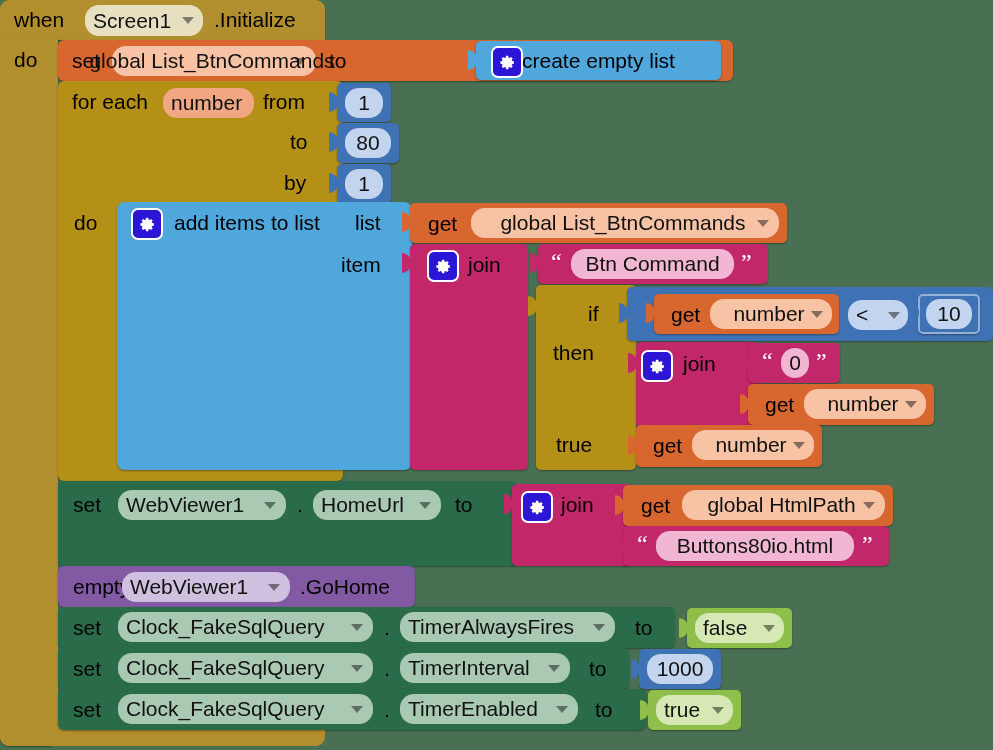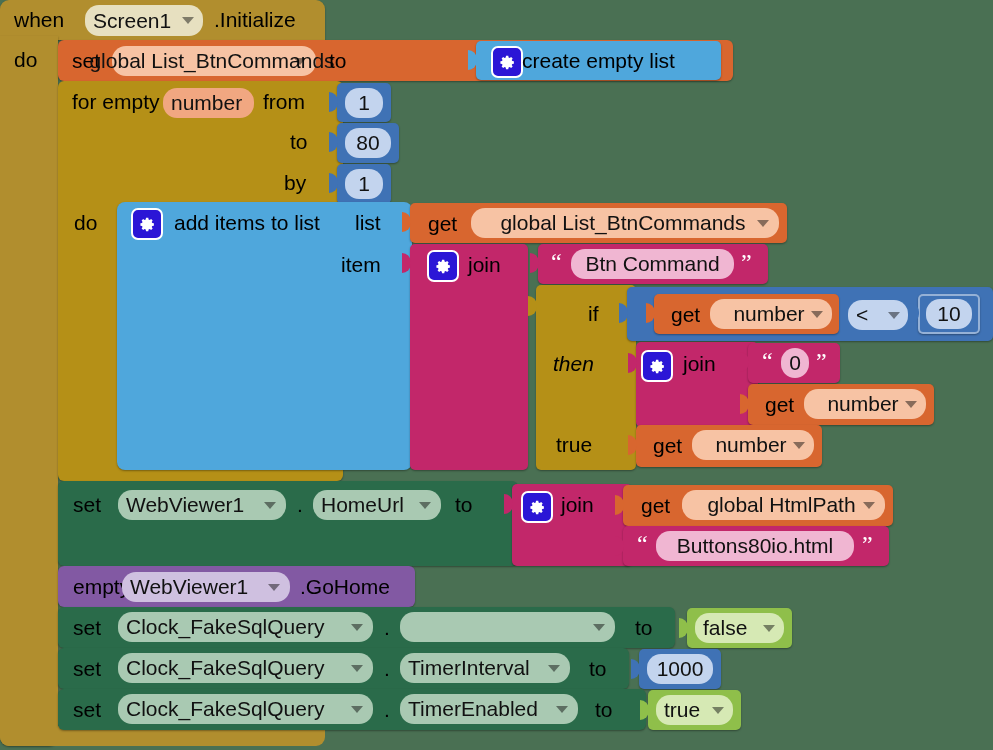--- a/index.html
+++ b/index.html
@@ -97,21 +97,21 @@
   <div class="nub c-list" style="left:468px;top:50px;"></div>
   <div class="gear" style="left:491px;top:46px;">
     <svg viewBox="0 0 24 24">
         <path fill="#ffffff" d="M12 8.2a3.8 3.8 0 1 0 0 7.6 3.8 3.8 0 0 0 0-7.6zm0 5.6a1.8 1.8 0 1 1 0-3.6 1.8 1.8 0 0 1 0 3.6z"></path>
         <path fill="#ffffff" d="M21 13.6v-3.2l-2.3-.4a7 7 0 0 0-.7-1.7l1.3-1.9-2.2-2.2-1.9 1.3a7 7 0 0 0-1.7-.7L13.1 2.5H9.9l-.4 2.3a7 7 0 0 0-1.7.7L5.9 4.2 3.7 6.4 5 8.3a7 7 0 0 0-.7 1.7L2 10.4v3.2l2.3.4c.17.6.4 1.16.7 1.7l-1.3 1.9 2.2 2.2 1.9-1.3c.54.3 1.1.53 1.7.7l.4 2.3h3.2l.4-2.3c.6-.17 1.16-.4 1.7-.7l1.9 1.3 2.2-2.2-1.3-1.9c.3-.54.53-1.1.7-1.7l2.3-.4z"></path>
       </svg>
   </div>
   <span class="lbl" style="left:522px;top:50px;">create empty list</span>
 
   <div class="blk c-ctrl shadow" style="left:58px;top:81px;width:285px;height:400px;border-radius:6px;"></div>
-  <span class="lbl" style="left:72px;top:91px;">for empty</span>
+  <span class="lbl" style="left:72px;top:91px;">for each</span>
   <div class="field" style="left:163px;top:88px;background:#f1a781;">
     <span class="cap">number</span>
   </div>
   <span class="lbl" style="left:263px;top:91px;">from</span>
 
   <div class="blk c-math shadow" style="left:337px;top:83px;width:54px;height:39px;border-radius:5px;"></div>
   <div class="nub c-math" style="left:329px;top:92px;"></div>
   <div class="field c-math-f" style="left:345px;top:88px;width:38px;justify-content:center;">
     <span>1</span>
   </div>
@@ -165,21 +165,21 @@
   <div class="nub c-text" style="left:530px;top:253px;"></div>
   <span class="quote" style="left:551px;top:250px;">“</span>
   <div class="field c-text-f" style="left:571px;top:249px;width:163px;justify-content:center;">
     <span>Btn Command</span>
   </div>
   <span class="quote" style="left:741px;top:250px;">”</span>
 
   <div class="blk c-ctrl shadow" style="left:536px;top:285px;width:100px;height:185px;border-radius:5px;"></div>
   <div class="nub c-ctrl" style="left:528px;top:296px;"></div>
   <span class="lbl" style="left:588px;top:303px;">if</span>
-  <span class="lbl" style="left:553px;top:353px;font-style:italic;">then</span>
+  <span class="lbl" style="left:553px;top:342px;">then</span>
   <span class="lbl" style="left:556px;top:434px;">true</span>
 
   <div class="blk c-math shadow" style="left:627px;top:287px;width:366px;height:54px;border-radius:5px;"></div>
   <div class="nub c-math" style="left:619px;top:303px;"></div>
 
   <div class="blk c-var shadow" style="left:654px;top:294px;width:185px;height:40px;border-radius:5px;"></div>
   <div class="nub c-var" style="left:646px;top:303px;"></div>
   <span class="lbl" style="left:671px;top:304px;">get</span>
   <div class="field c-var-f" style="left:710px;top:299px;width:122px;">
     <span class="cap">number</span>
@@ -279,20 +279,21 @@
   <span class="lbl" style="left:300px;top:576px;">.GoHome</span>
 
   <div class="blk c-comp shadow" style="left:58px;top:607px;width:617px;height:41px;border-radius:6px;"></div>
   <span class="lbl" style="left:73px;top:617px;">set</span>
   <div class="field c-comp-f" style="left:118px;top:612px;width:255px;">
     <span class="cap">Clock_FakeSqlQuery</span>
     <span class="caret" style="position:absolute;right:9px;"></span>
   </div>
   <span class="lbl" style="left:384px;top:617px;">.</span>
   <div class="field c-comp-f" style="left:400px;top:612px;width:215px;">
+    <span class="cap">TimerAlwaysFires</span>
     <span class="caret" style="position:absolute;right:9px;"></span>
   </div>
   <span class="lbl" style="left:635px;top:617px;">to</span>
 
   <div class="blk c-logic shadow" style="left:687px;top:608px;width:105px;height:40px;border-radius:5px;"></div>
   <div class="nub c-logic" style="left:679px;top:618px;"></div>
   <div class="field c-logic-f" style="left:695px;top:613px;width:89px;">
     <span class="cap">false</span>
     <span class="caret" style="position:absolute;right:8px;"></span>
   </div>

